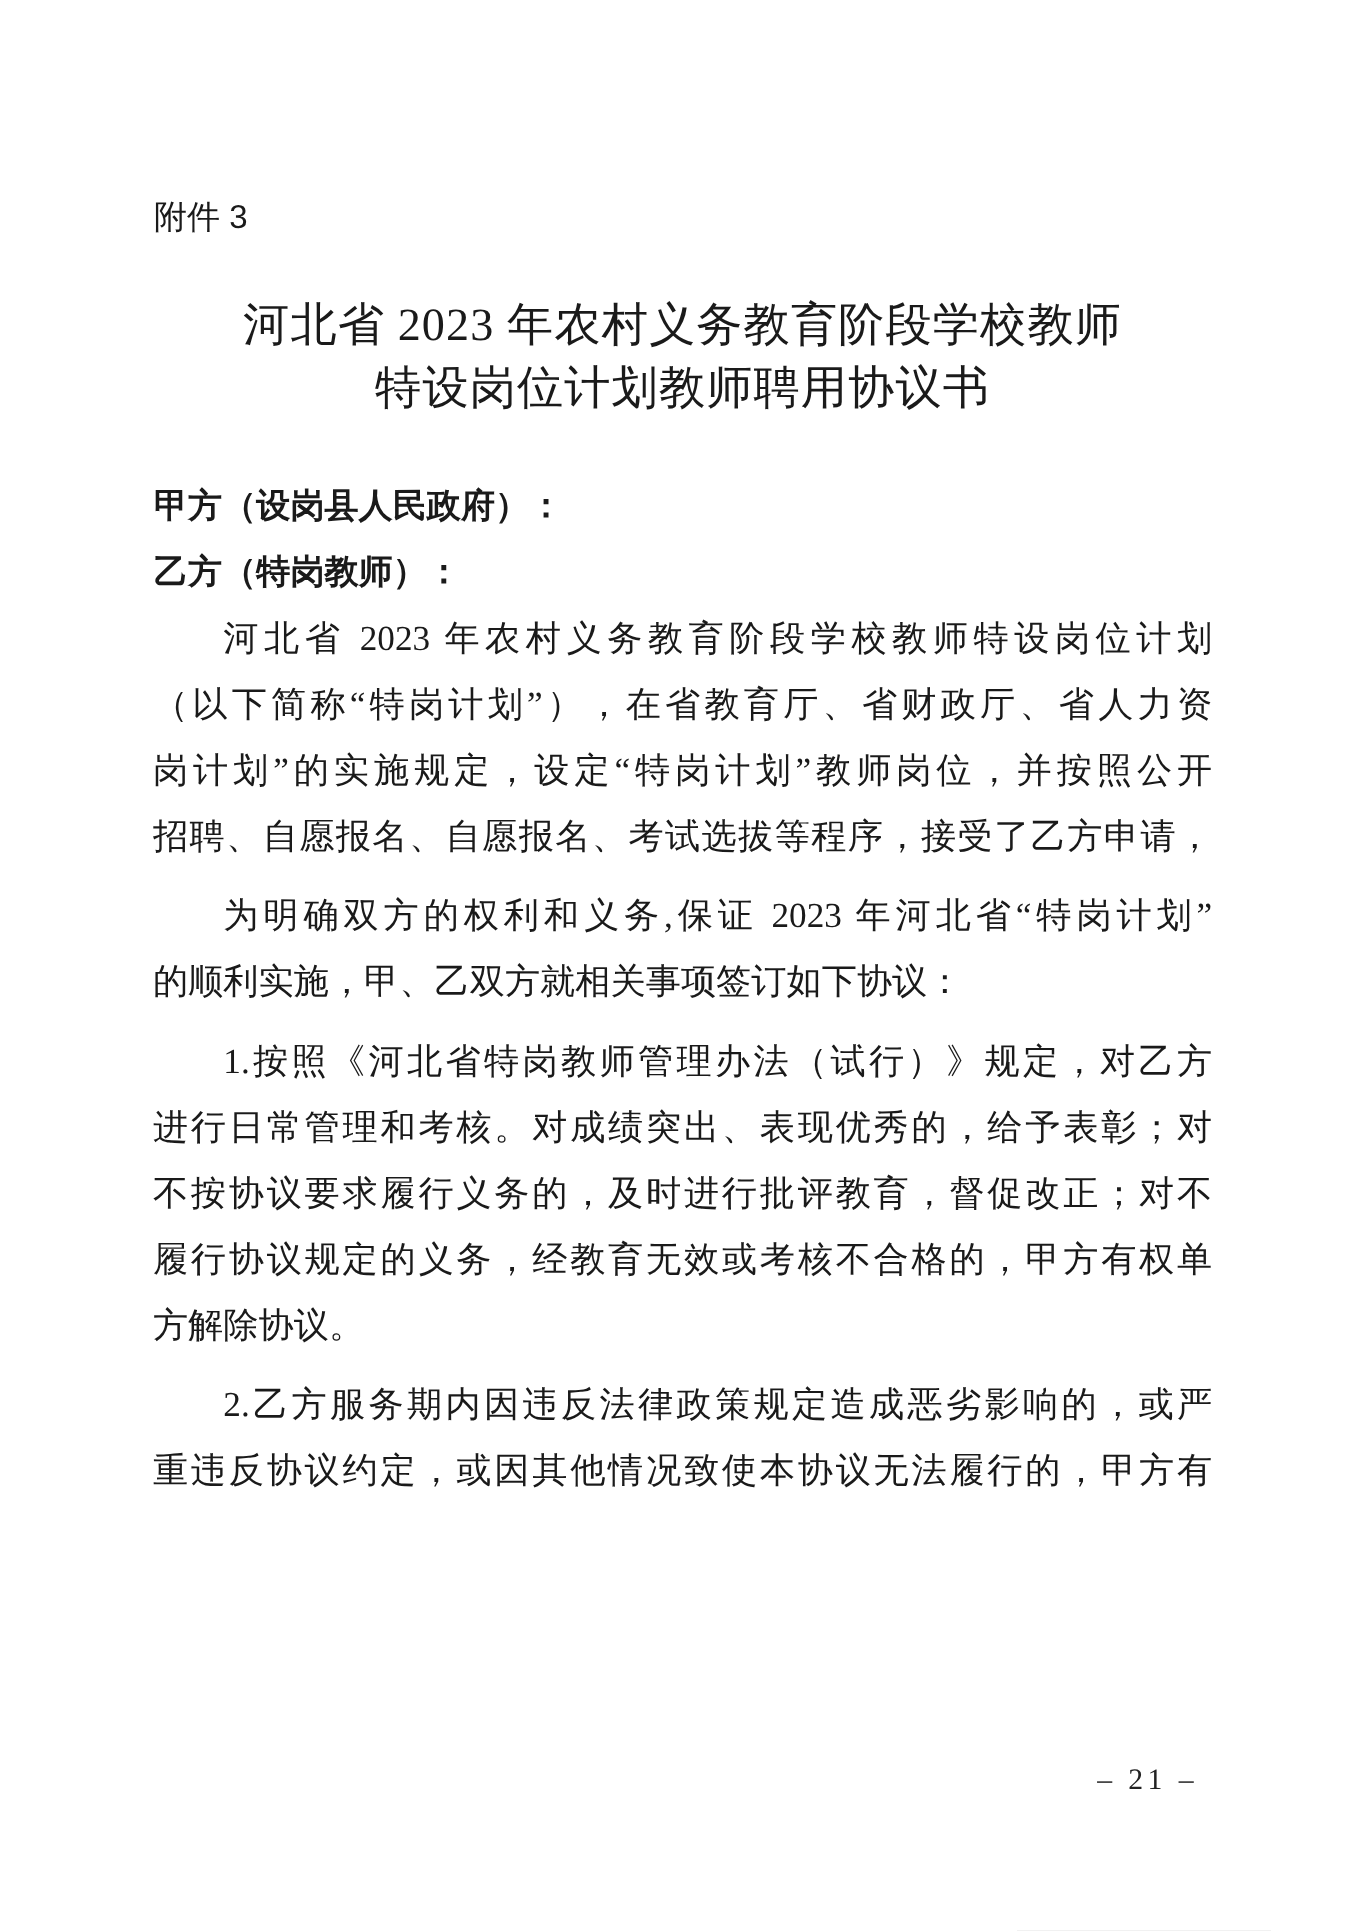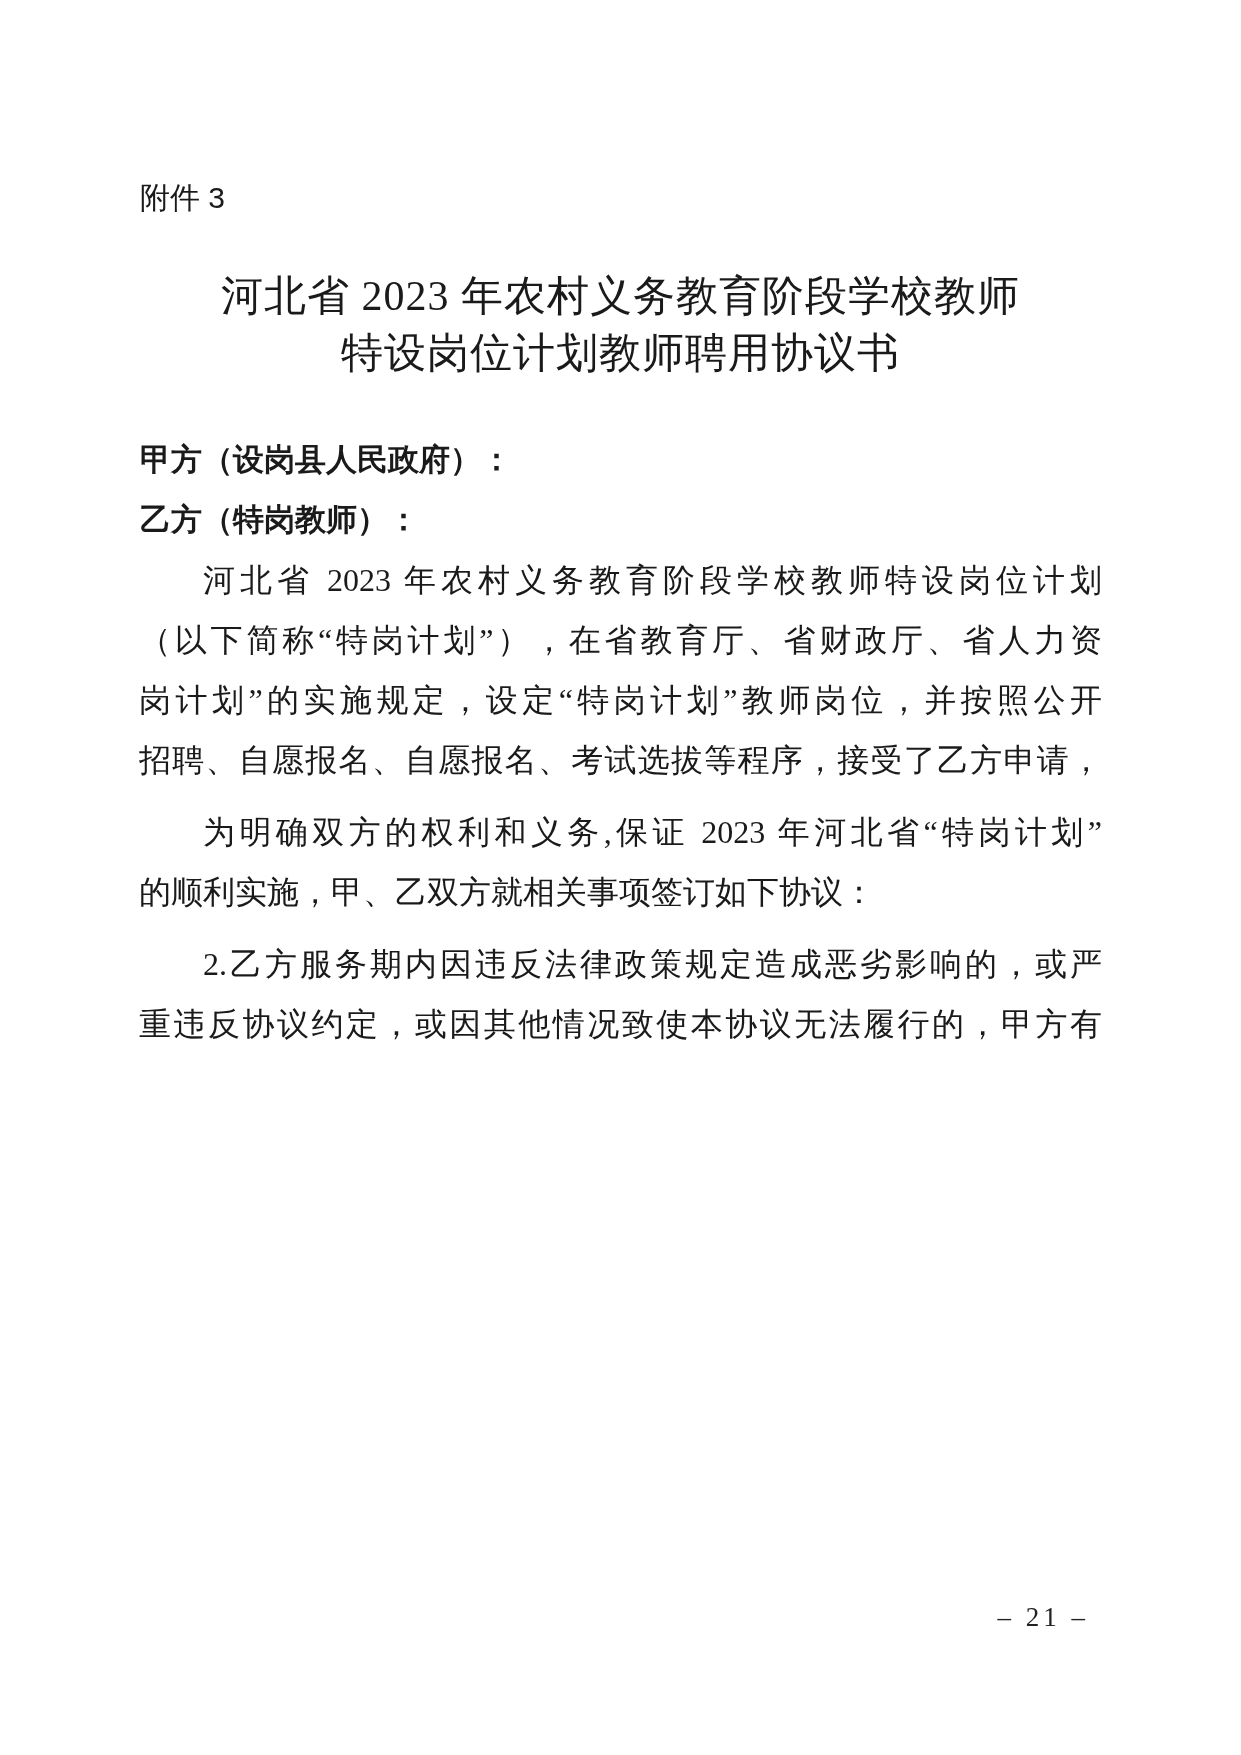--- a/index.html
+++ b/index.html
@@ -88,20 +88,27 @@
         <div class="line indent fill">河北省 2023 年农村义务教育阶段学校教师特设岗位计划</div>
         <div class="line fill">（以下简称“特岗计划”），在省教育厅、省财政厅、省人力资</div>
         <div class="line fill">岗计划”的实施规定，设定“特岗计划”教师岗位，并按照公开</div>
         <div class="line fill">招聘、自愿报名、自愿报名、考试选拔等程序，接受了乙方申请，</div>
       </div>
     <div class="para">
         <div class="line indent fill">为明确双方的权利和义务,保证 2023 年河北省“特岗计划”</div>
         <div class="line">的顺利实施，甲、乙双方就相关事项签订如下协议：</div>
       </div>
     <div class="para">
+        <div class="line indent fill">1.按照《河北省特岗教师管理办法（试行）》规定，对乙方</div>
+        <div class="line fill">进行日常管理和考核。对成绩突出、表现优秀的，给予表彰；对</div>
+        <div class="line fill">不按协议要求履行义务的，及时进行批评教育，督促改正；对不</div>
+        <div class="line fill">履行协议规定的义务，经教育无效或考核不合格的，甲方有权单</div>
+        <div class="line">方解除协议。</div>
+      </div>
+    <div class="para">
         <div class="line indent fill">2.乙方服务期内因违反法律政策规定造成恶劣影响的，或严</div>
         <div class="line fill">重违反协议约定，或因其他情况致使本协议无法履行的，甲方有</div>
       </div>
   </div>
 
   <div class="page-number">– 21 –</div>
 
 </div>
 
 </body></html>

